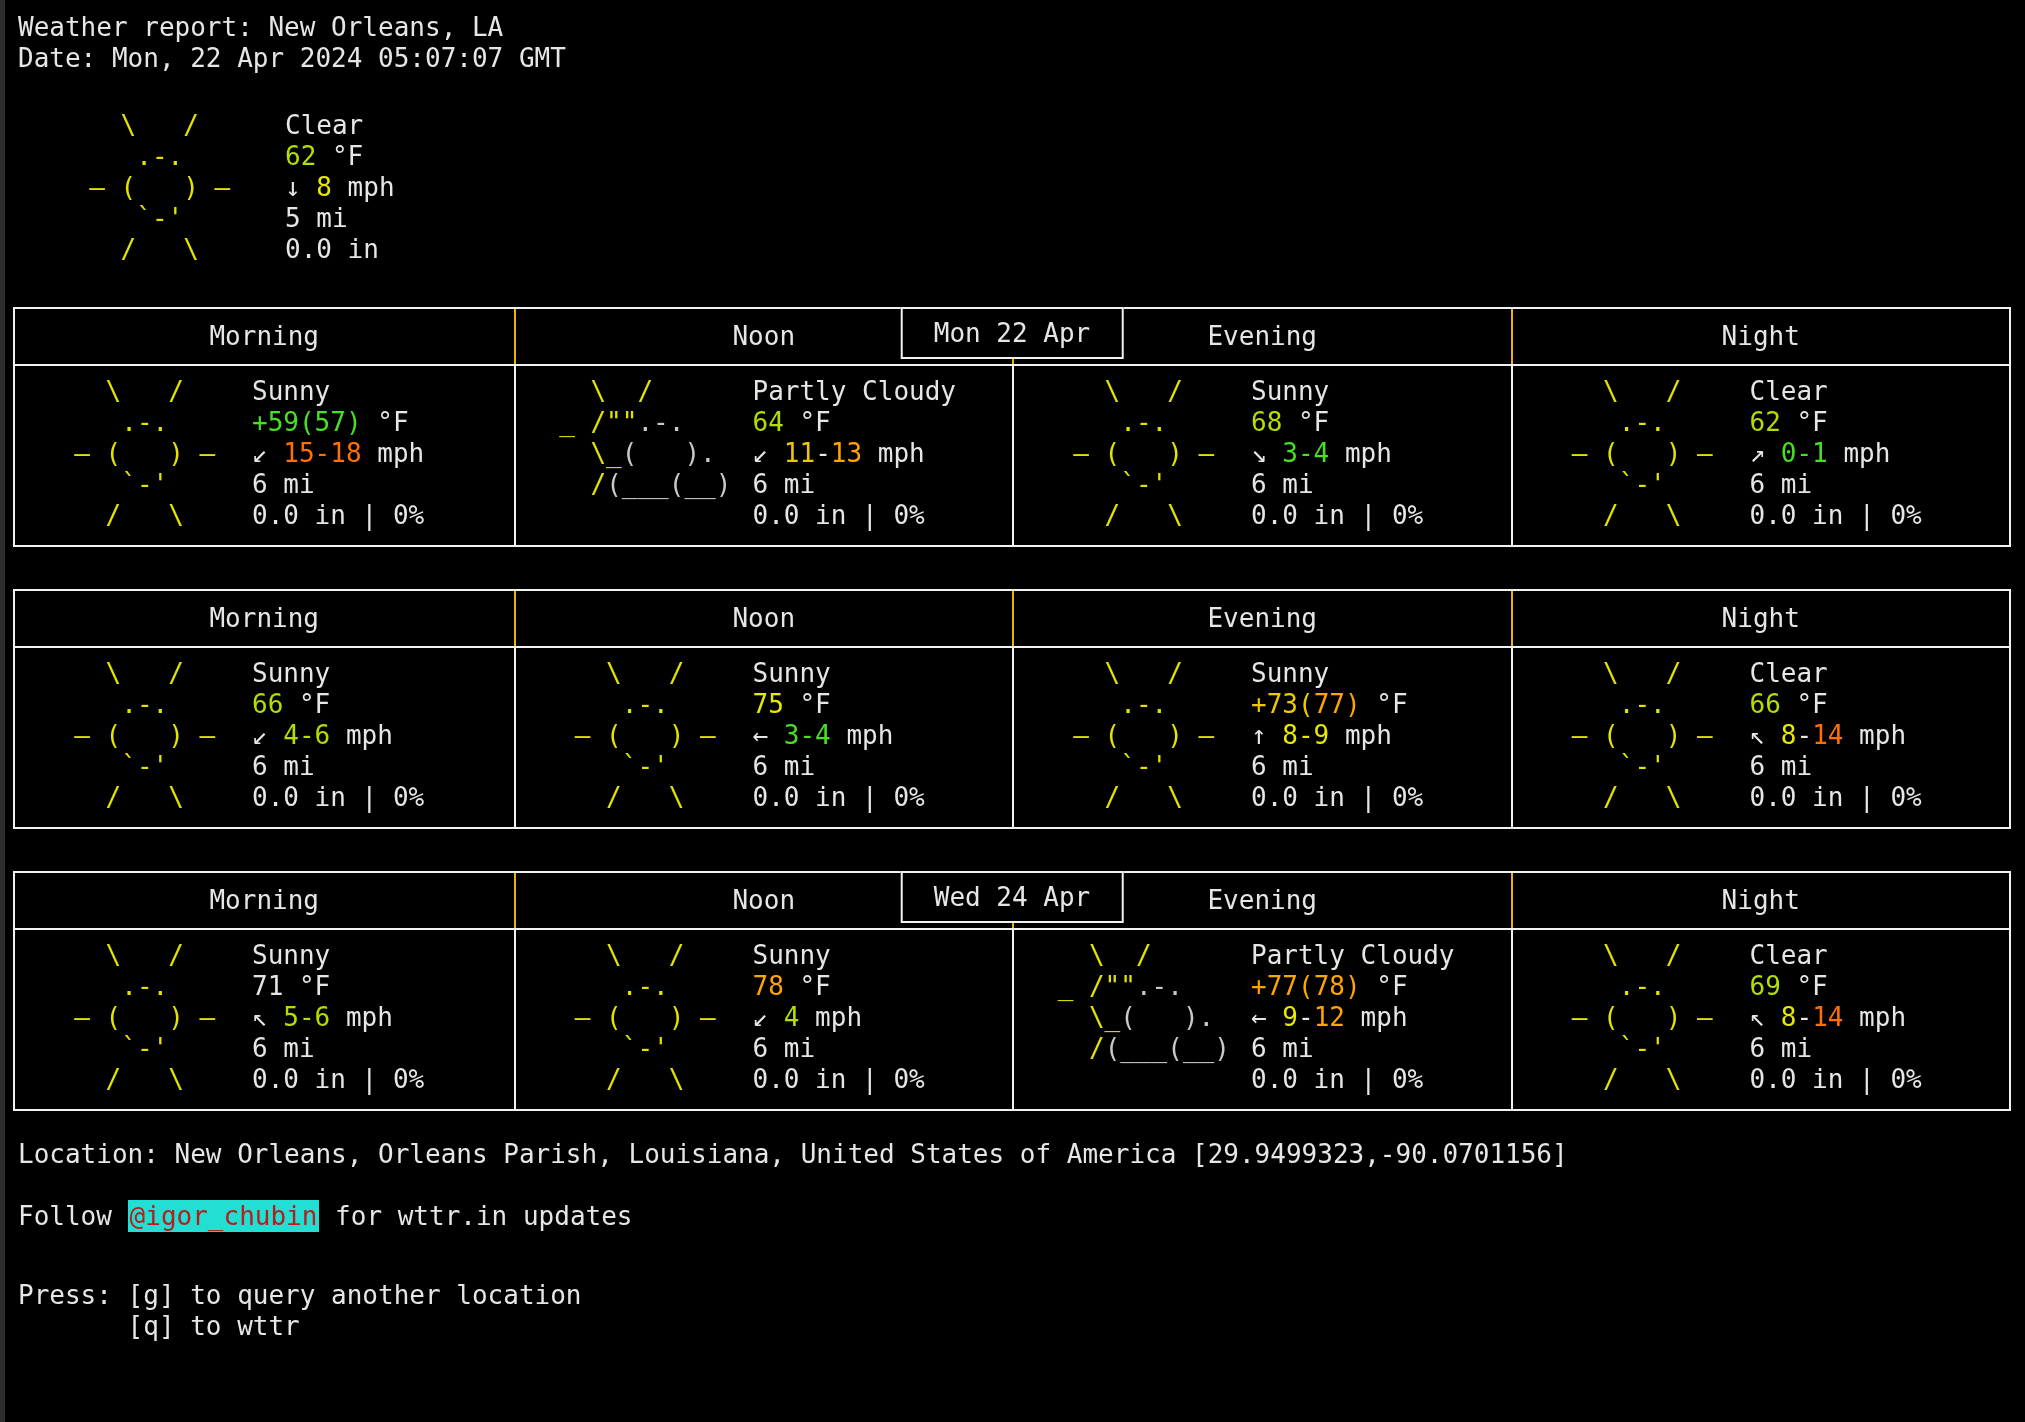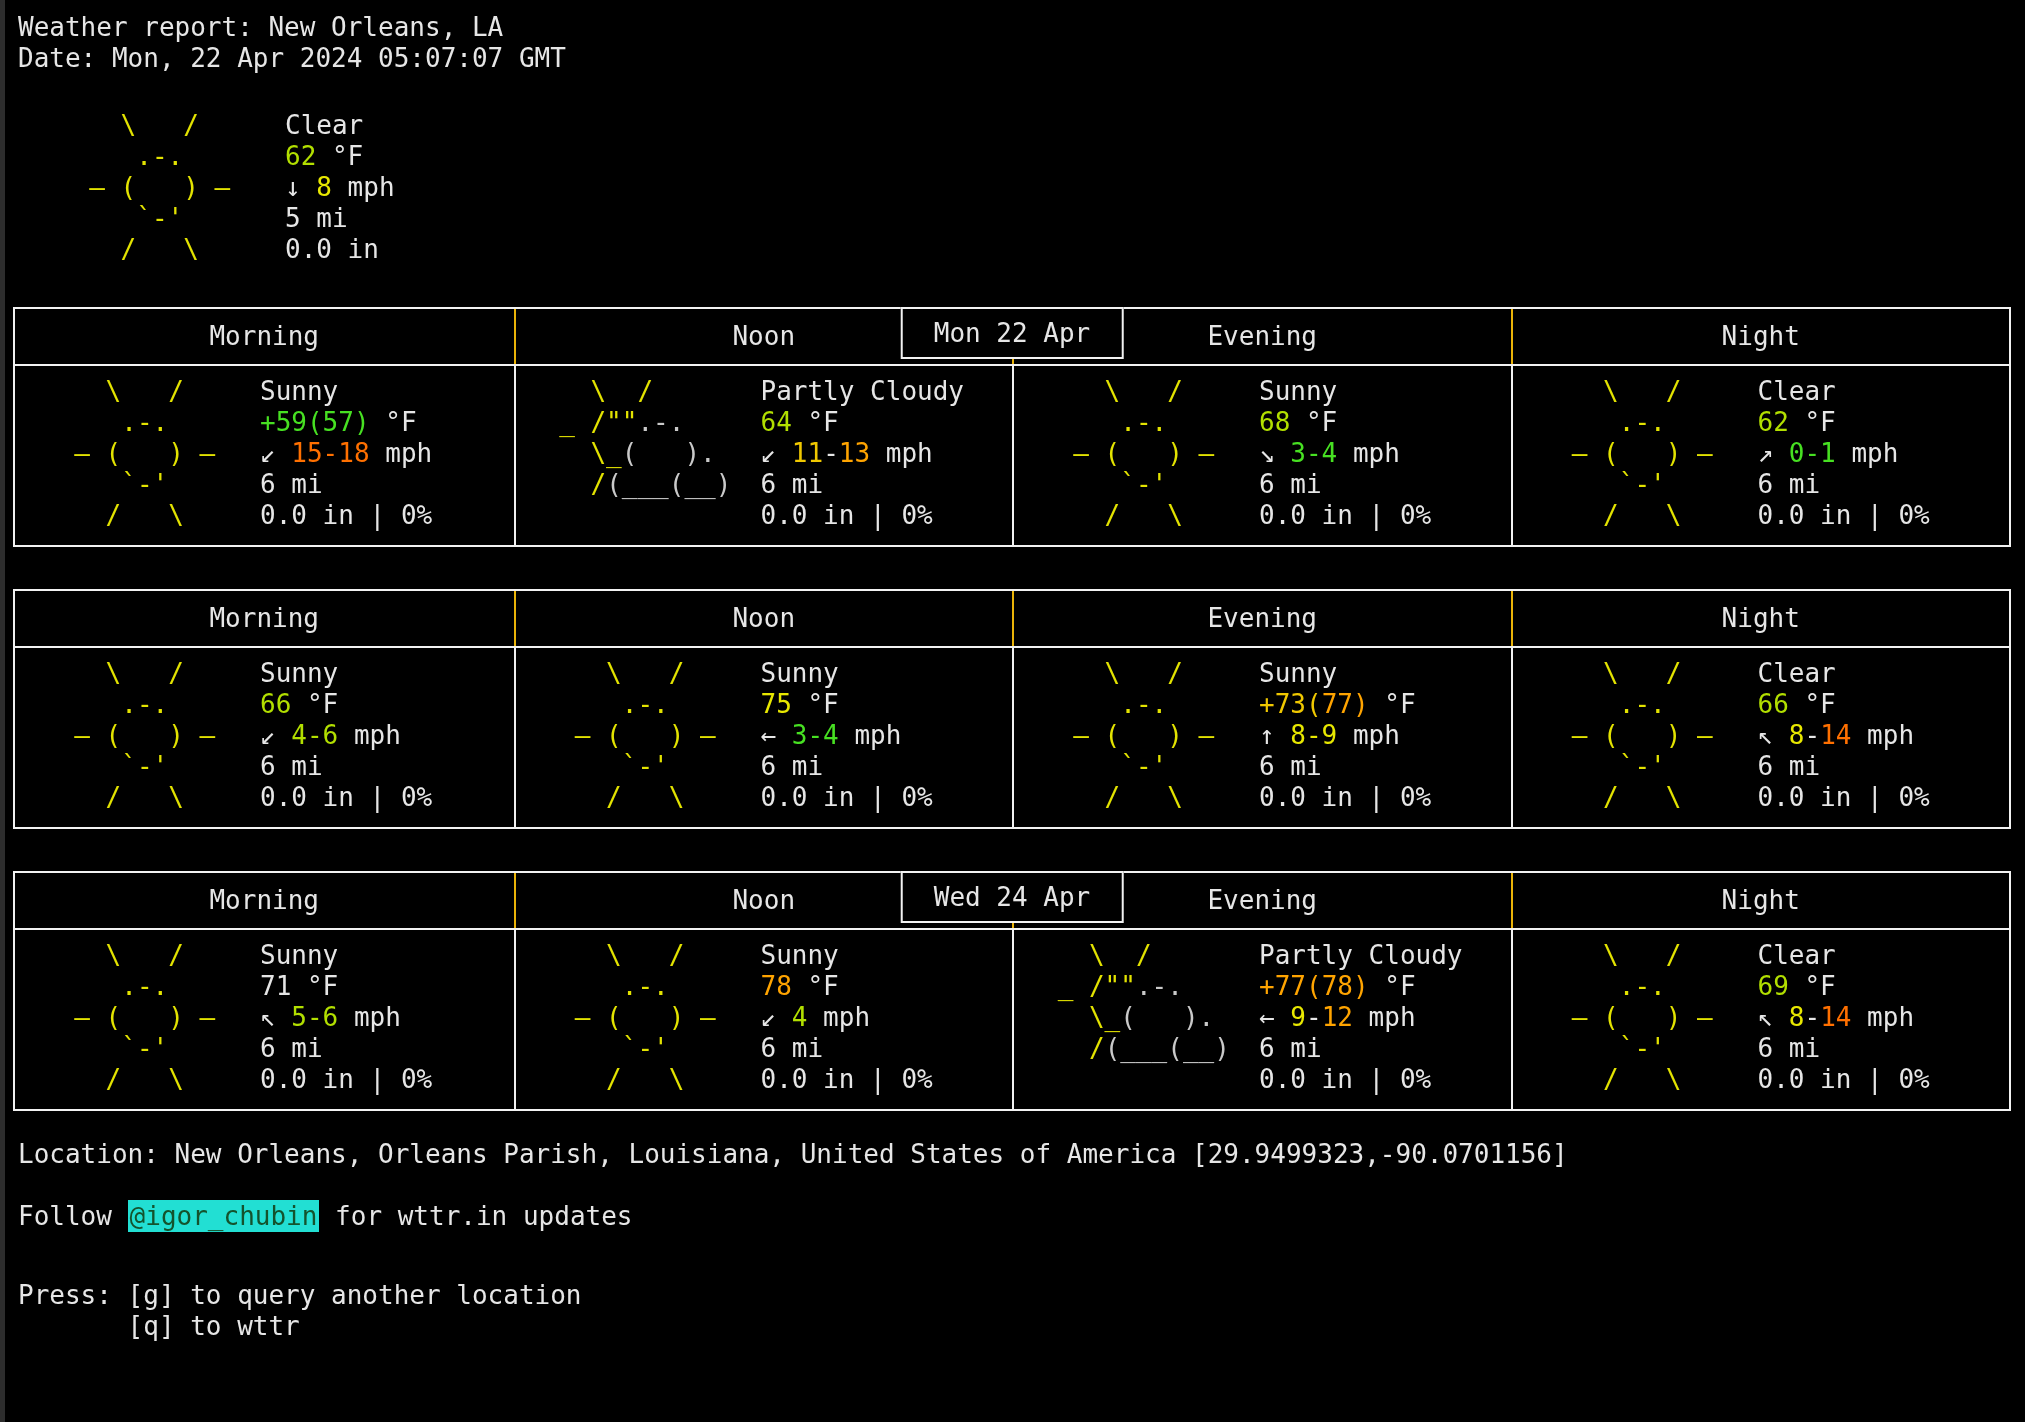--- a/index.html
+++ b/index.html
@@ -59,25 +59,25 @@
   .cells { display: grid; grid-template-columns: repeat(4, 1fr); }
   .cell {
     display: flex;
     align-items: flex-start;
     padding: 10px 0 14px 0;
     border-left: 2px solid #f2f2f2;
     min-height: 179px;
   }
   .cell:first-child { border-left: none; }
   .cell pre.art { width: 233px; padding-left: 28px; }
-  .cell .info { margin-left: 12px; }
+  .cell .info { margin-left: 4px; }
 
   .location-line { margin-top: 28px; }
   .follow-line { margin-top: 31px; }
-  .handle { background: #22dfd3; color: #14532d; padding: 1px 2px; }
+  .handle { background: #22dfd3; color: #b91c1c; padding: 1px 2px; }
   .press-line1 { margin-top: 48px; }
 </style>
 </head>
 <body>
 
 <div class="edge-strip"></div>
 
 <div class="terminal">
   <div class="line">Weather report: New Orleans, LA</div>
   <div class="line">Date: Mon, 22 Apr 2024 05:07:07 GMT</div>

